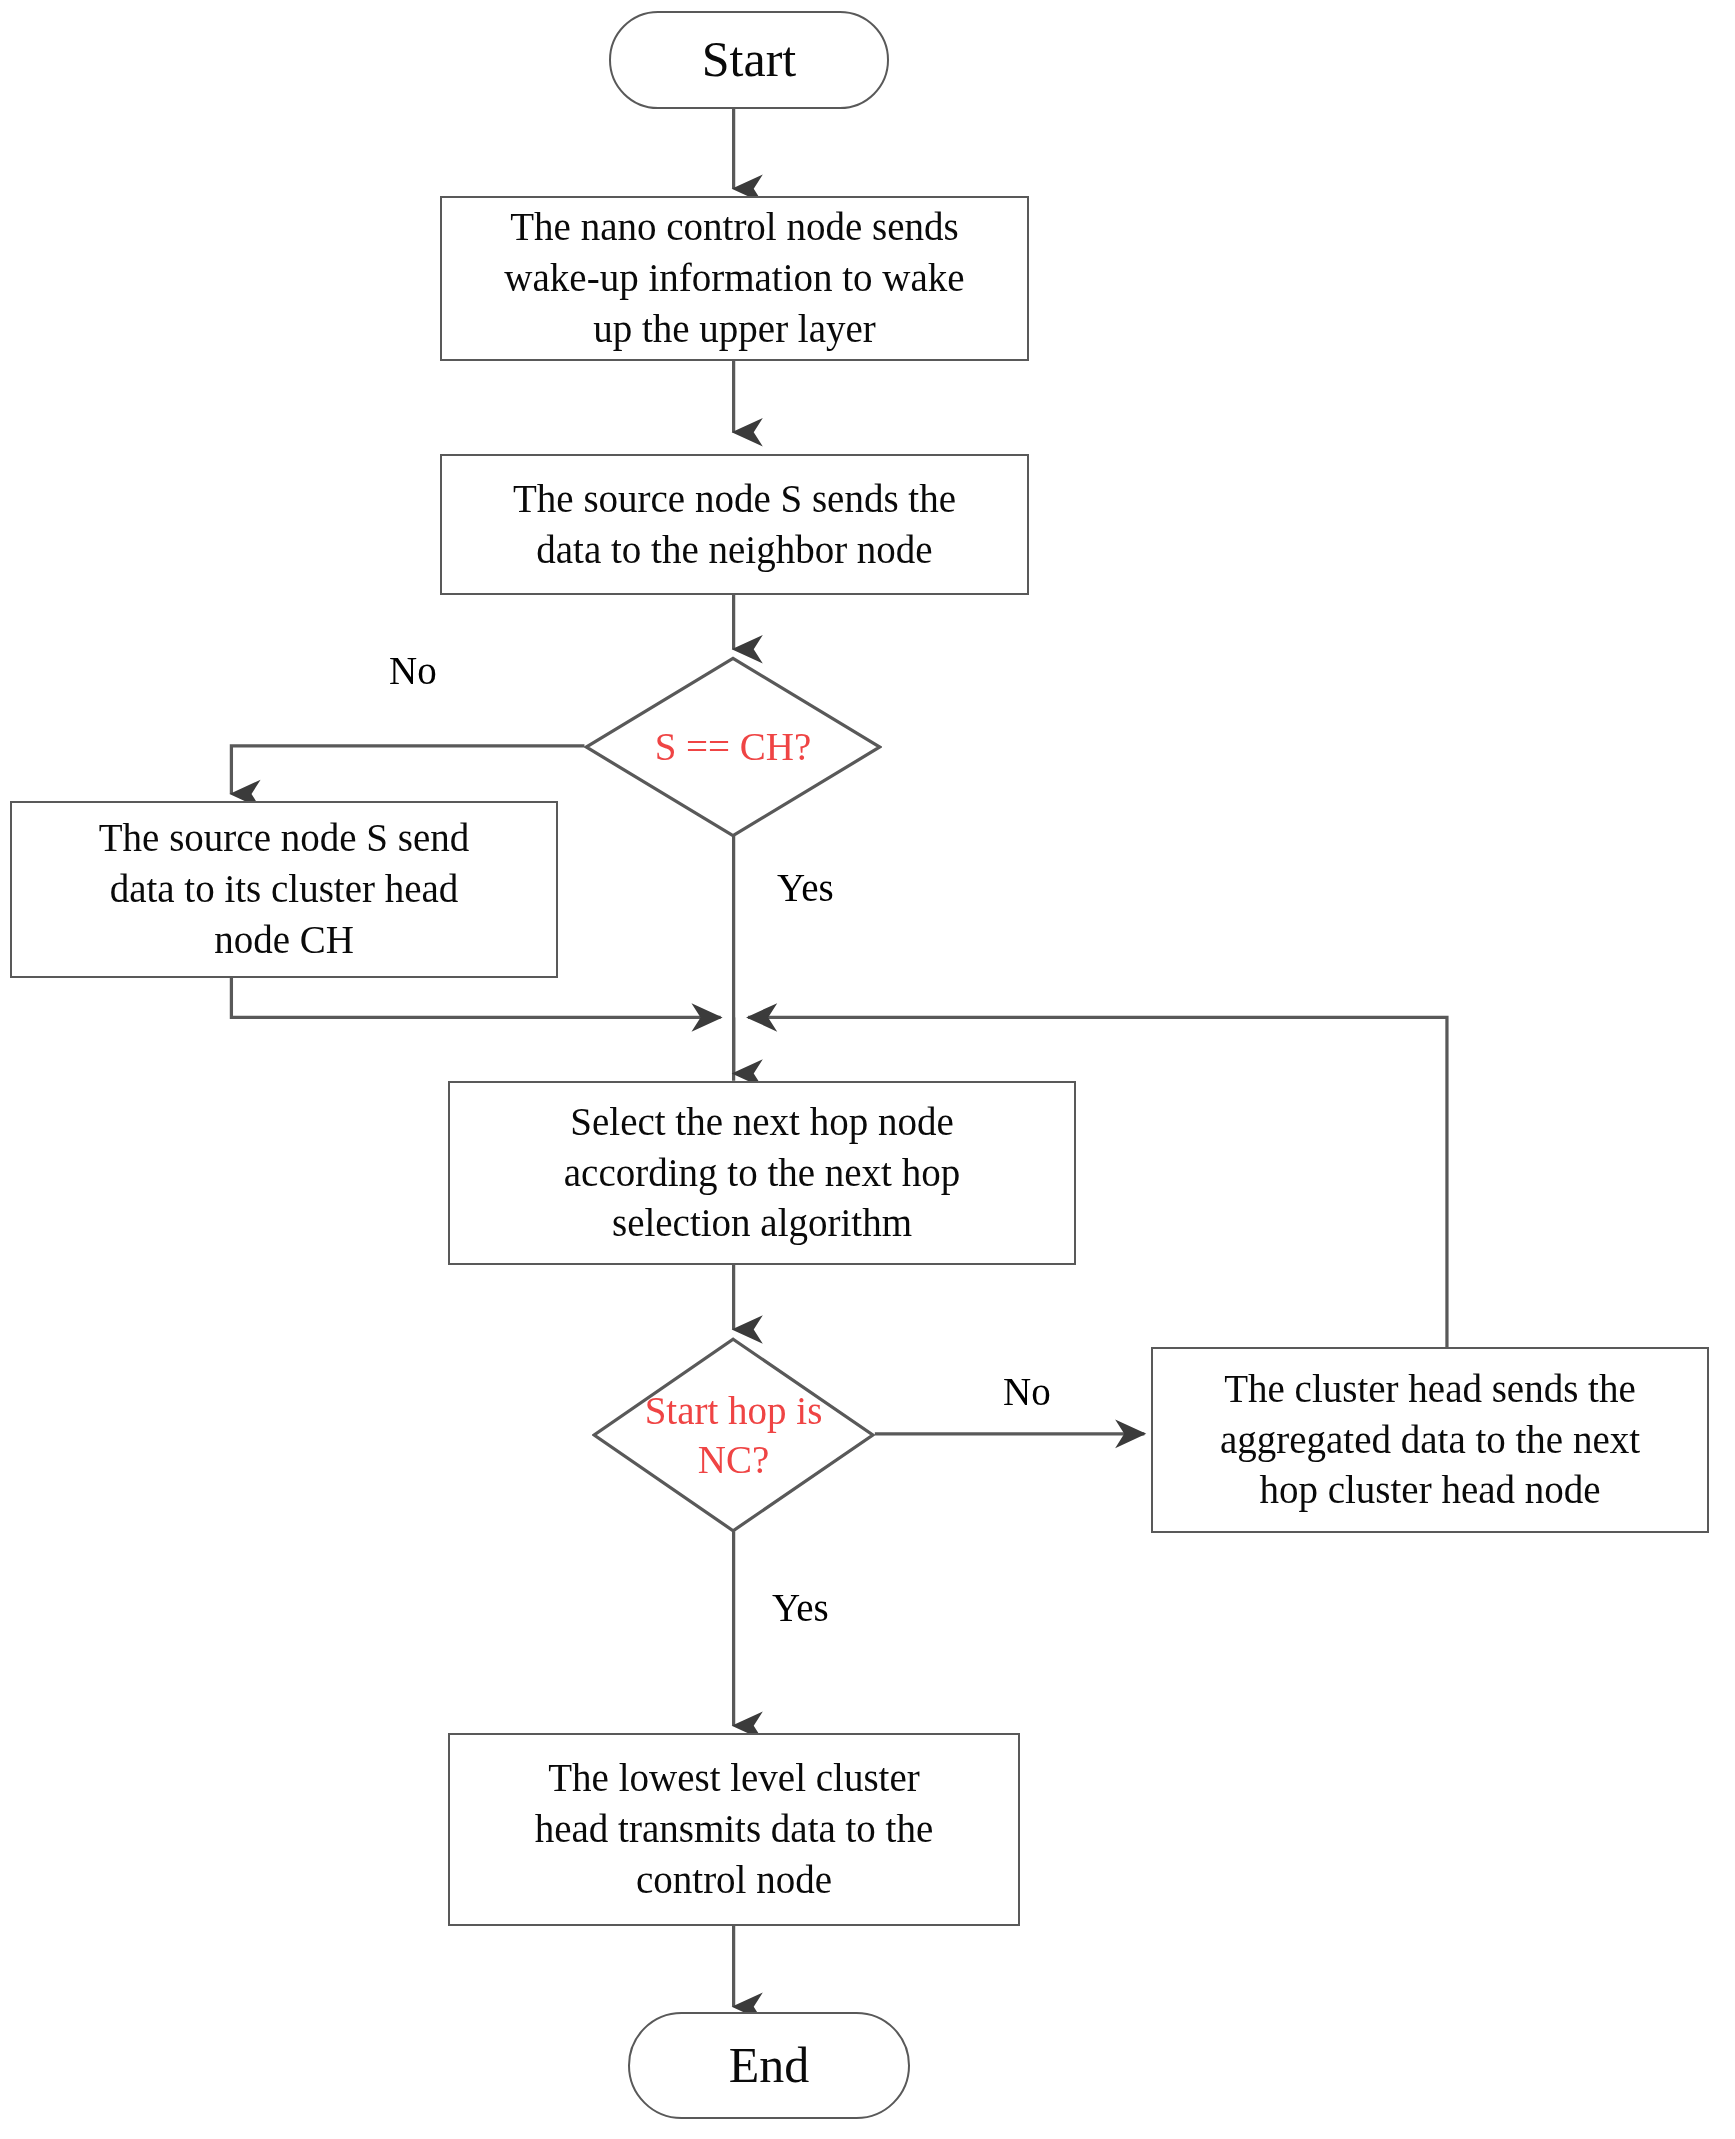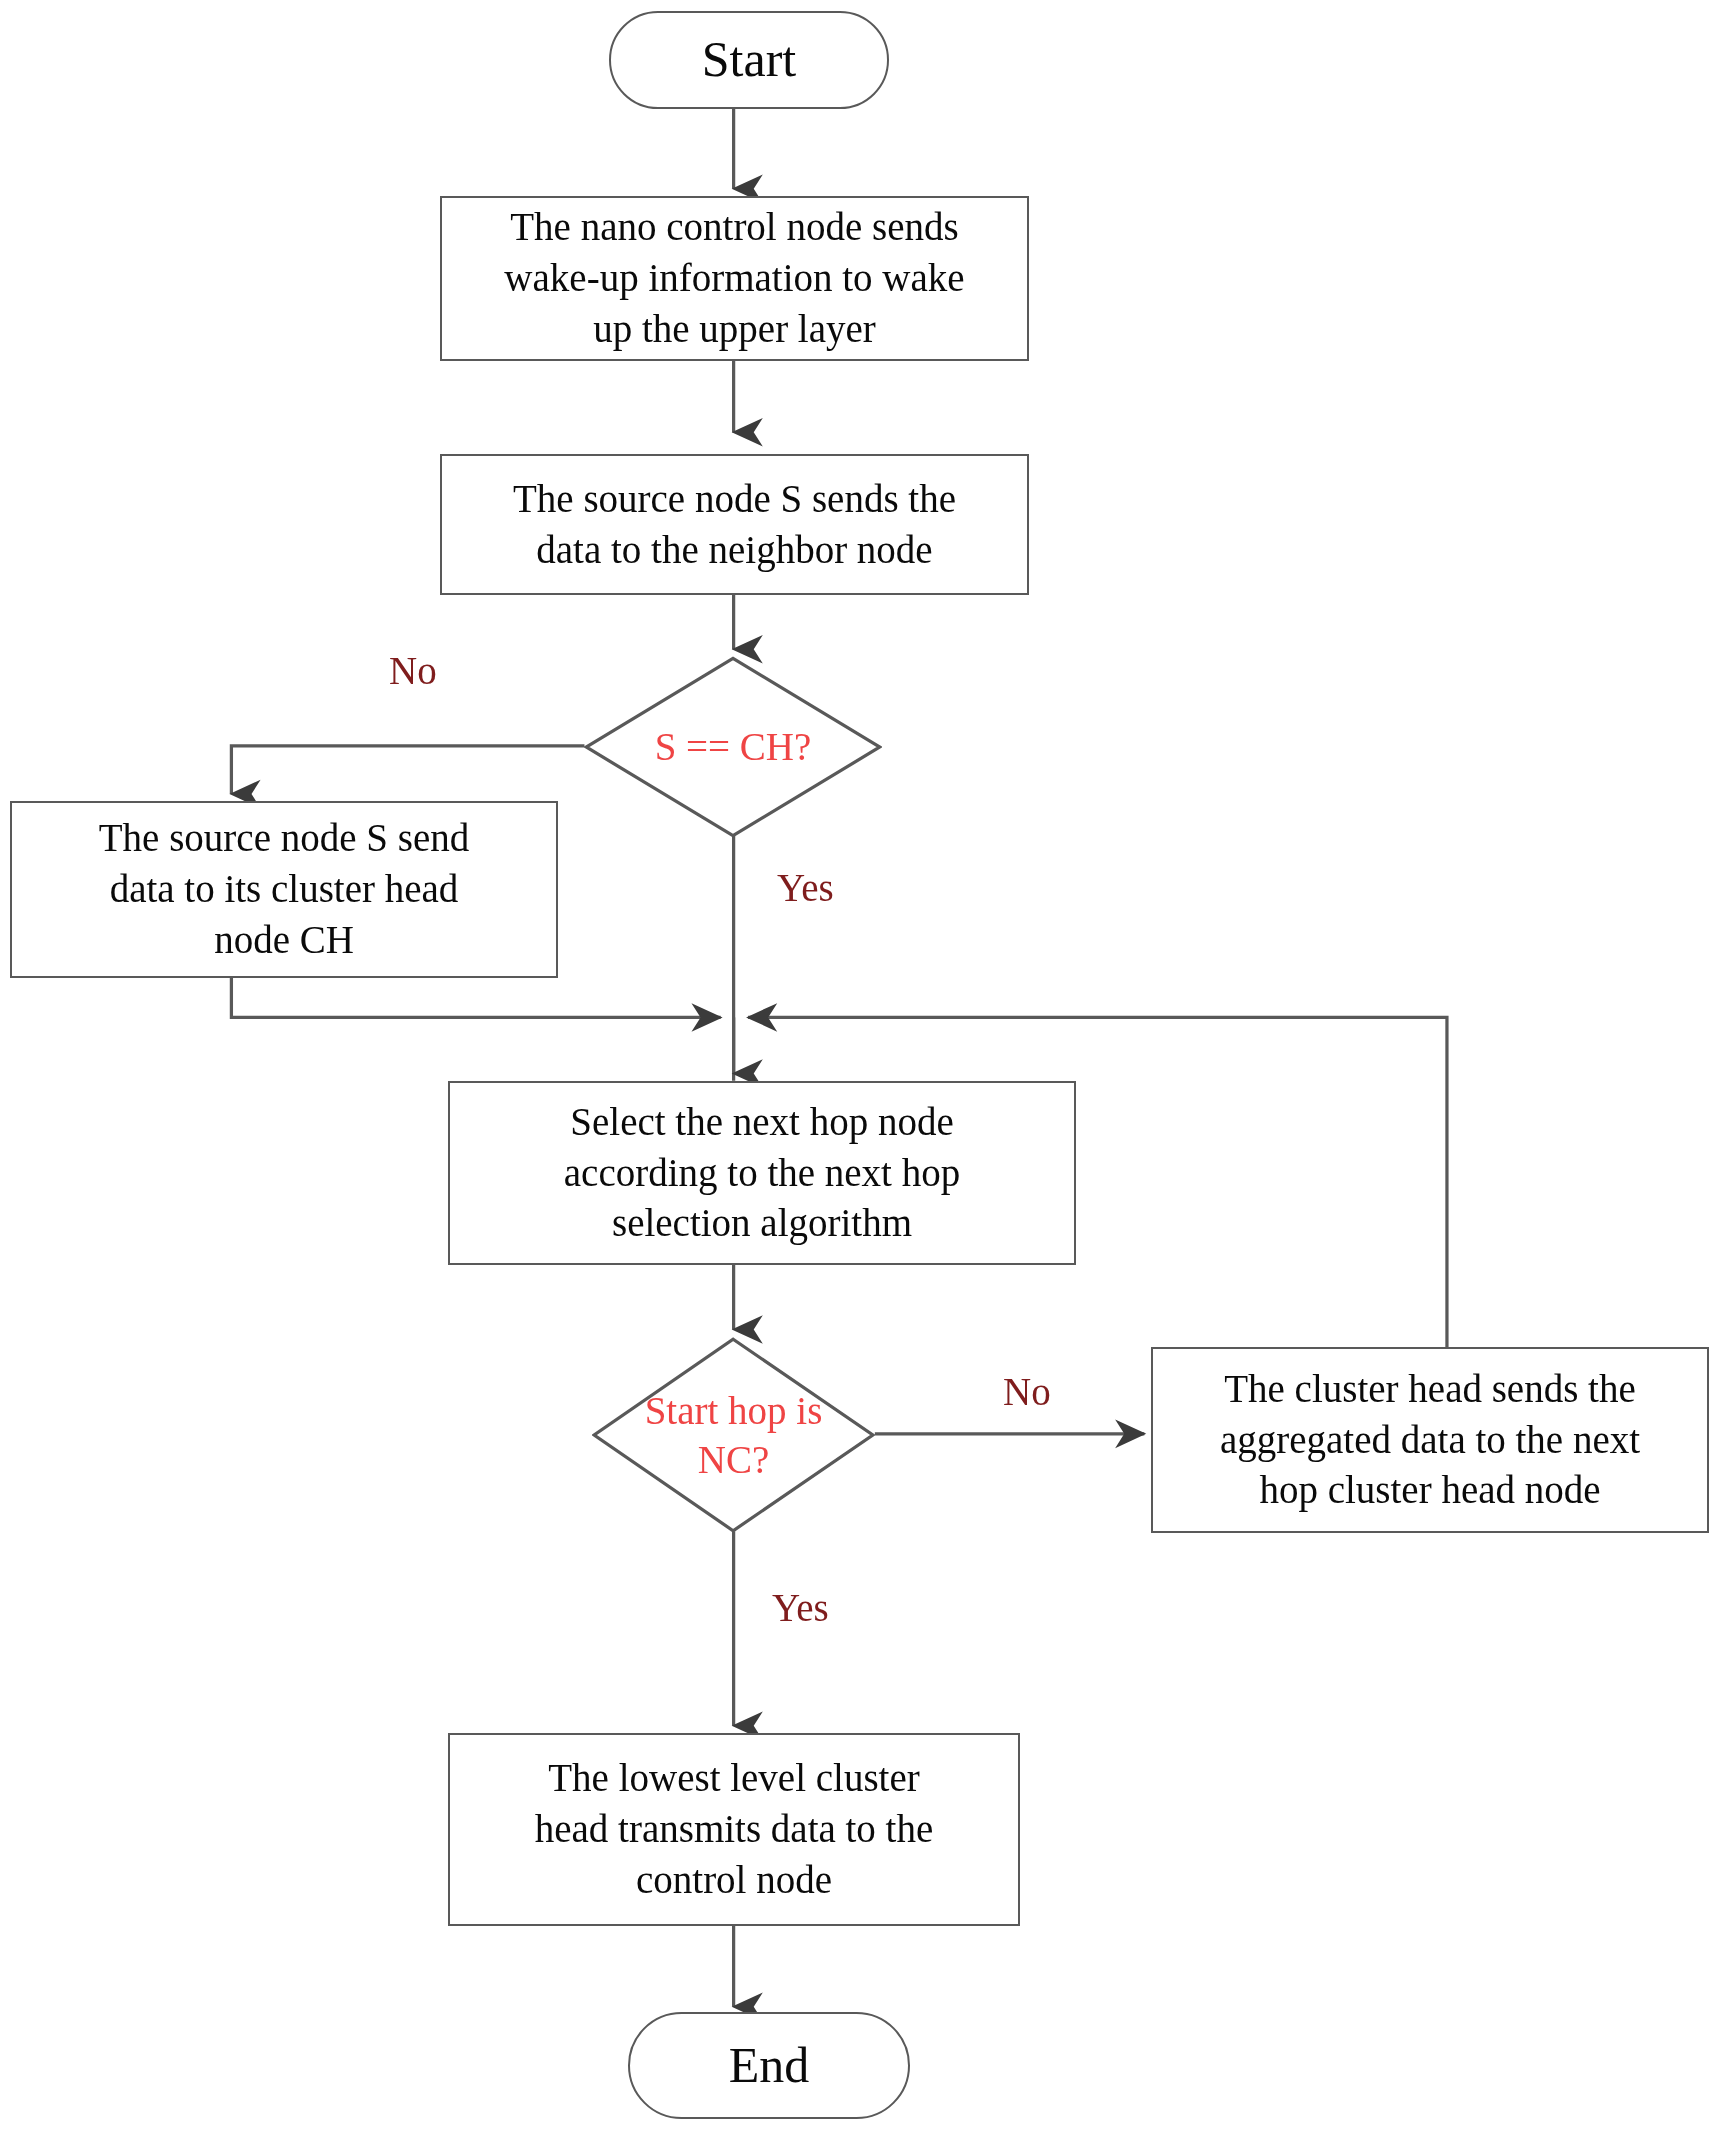--- a/index.html
+++ b/index.html
@@ -68,21 +68,21 @@
     text-align: center;
     white-space: pre-line;
     line-height: 1.26;
     font-size: 39px;
     color: #ef4444;
   }
   .edge-label {
     position: absolute;
     z-index: 3;
     font-size: 39px;
-    color: #7f1d1d;
+    color: #000000;
     background: transparent;
     white-space: nowrap;
   }
 </style>
 </head>
 <body>
 
 <div id="stage">
 
   <svg id="wires" viewBox="0 0 2409 2970">

